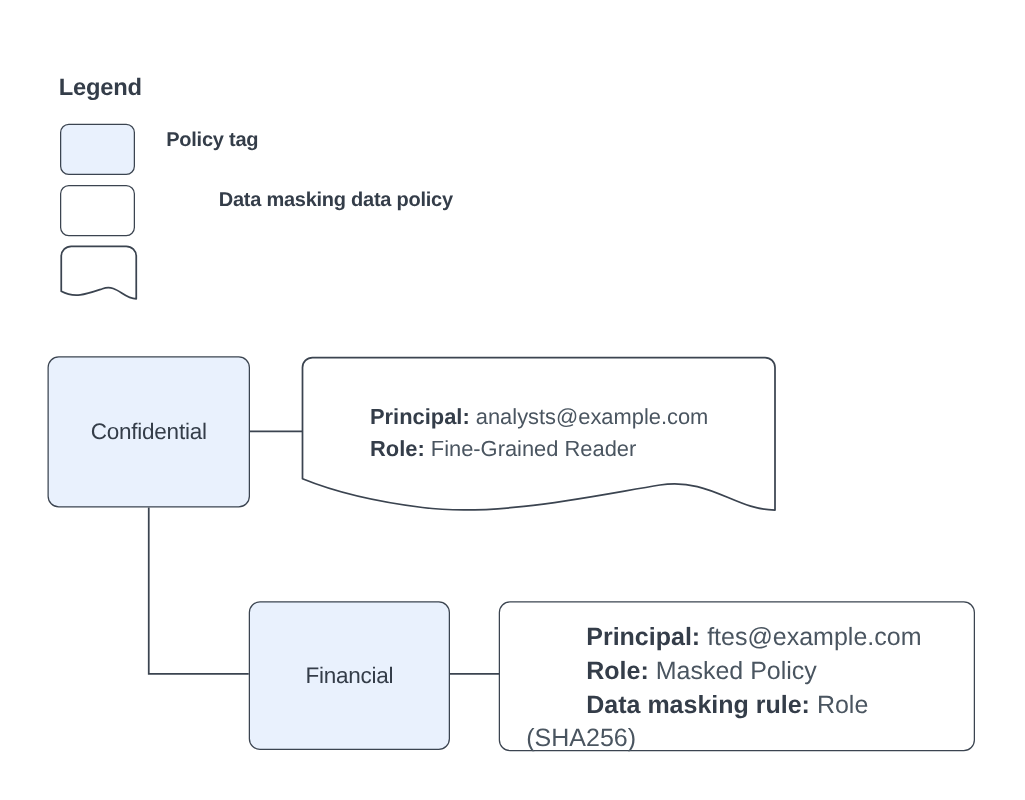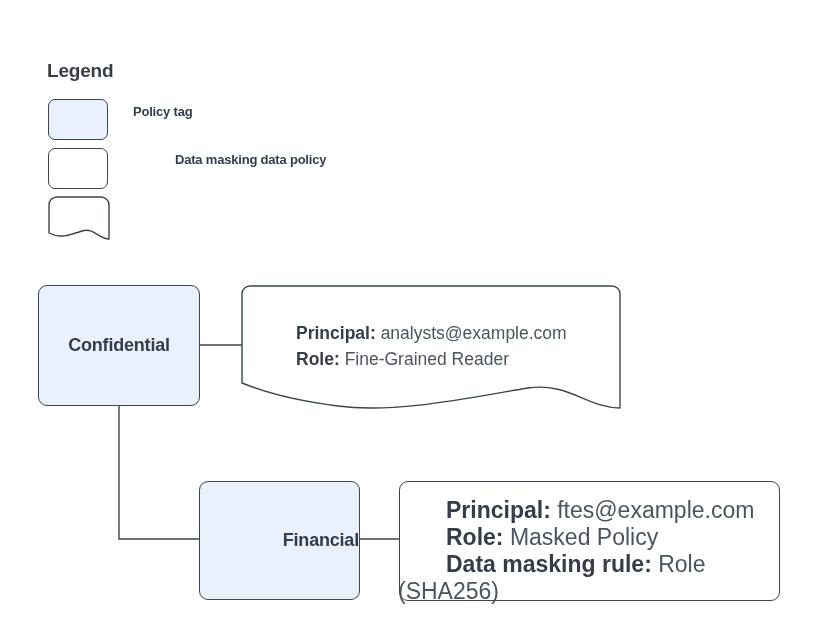--- a/index.html
+++ b/index.html
@@ -32,21 +32,21 @@
     top: 60px;
     font-size: 19px;
     font-weight: bold;
     letter-spacing: -0.2px;
     color: #343d49;
   }
 
   .legend-row-label {
     position: absolute;
     left: 133px;
-    font-size: 13px;
+    font-size: 16px;
     font-weight: bold;
     letter-spacing: -0.2px;
     color: #343d49;
     white-space: nowrap;
   }
   .legend-row-label.r0 { top: 104px; }
   .legend-row-label.r1 { top: 152px; margin-left: 42px; }
 
   .swatch {
     position: absolute;
@@ -73,36 +73,35 @@
   .node {
     position: absolute;
     box-sizing: border-box;
     background: #e9f1fd;
     border: 1.4px solid #3b4450;
     border-radius: 9px;
     display: flex;
     align-items: center;
     justify-content: center;
     font-size: 18px;
-    font-weight: bold;
+    font-weight: normal;
     letter-spacing: -0.2px;
     color: #343d49;
   }
   .node-confidential {
     left: 38px;
     top: 285px;
     width: 162px;
     height: 121px;
   }
   .node-financial {
     left: 199px;
     top: 481px;
     width: 161px;
     height: 119px;
-    justify-content: flex-end;
   }
 
   
   .callout-wave {
     position: absolute;
     left: 238px;
     top: 282px;
     width: 390px;
     height: 132px;
   }
@@ -122,24 +121,24 @@
     top: 481px;
     width: 381px;
     height: 120px;
     box-sizing: border-box;
     background: #ffffff;
     border: 1.4px solid #3b4450;
     border-radius: 9px;
   }
   .plainbox-text {
     position: absolute;
-    left: 398px;
+    left: 421px;
     top: 497px;
     width: 362px;
-    font-size: 23px;
+    font-size: 20px;
     line-height: 27px;
     color: #4a5560;
   }
 
   .k {
     font-weight: bold;
     color: #343d49;
     margin-left: 48px;
   }
 

